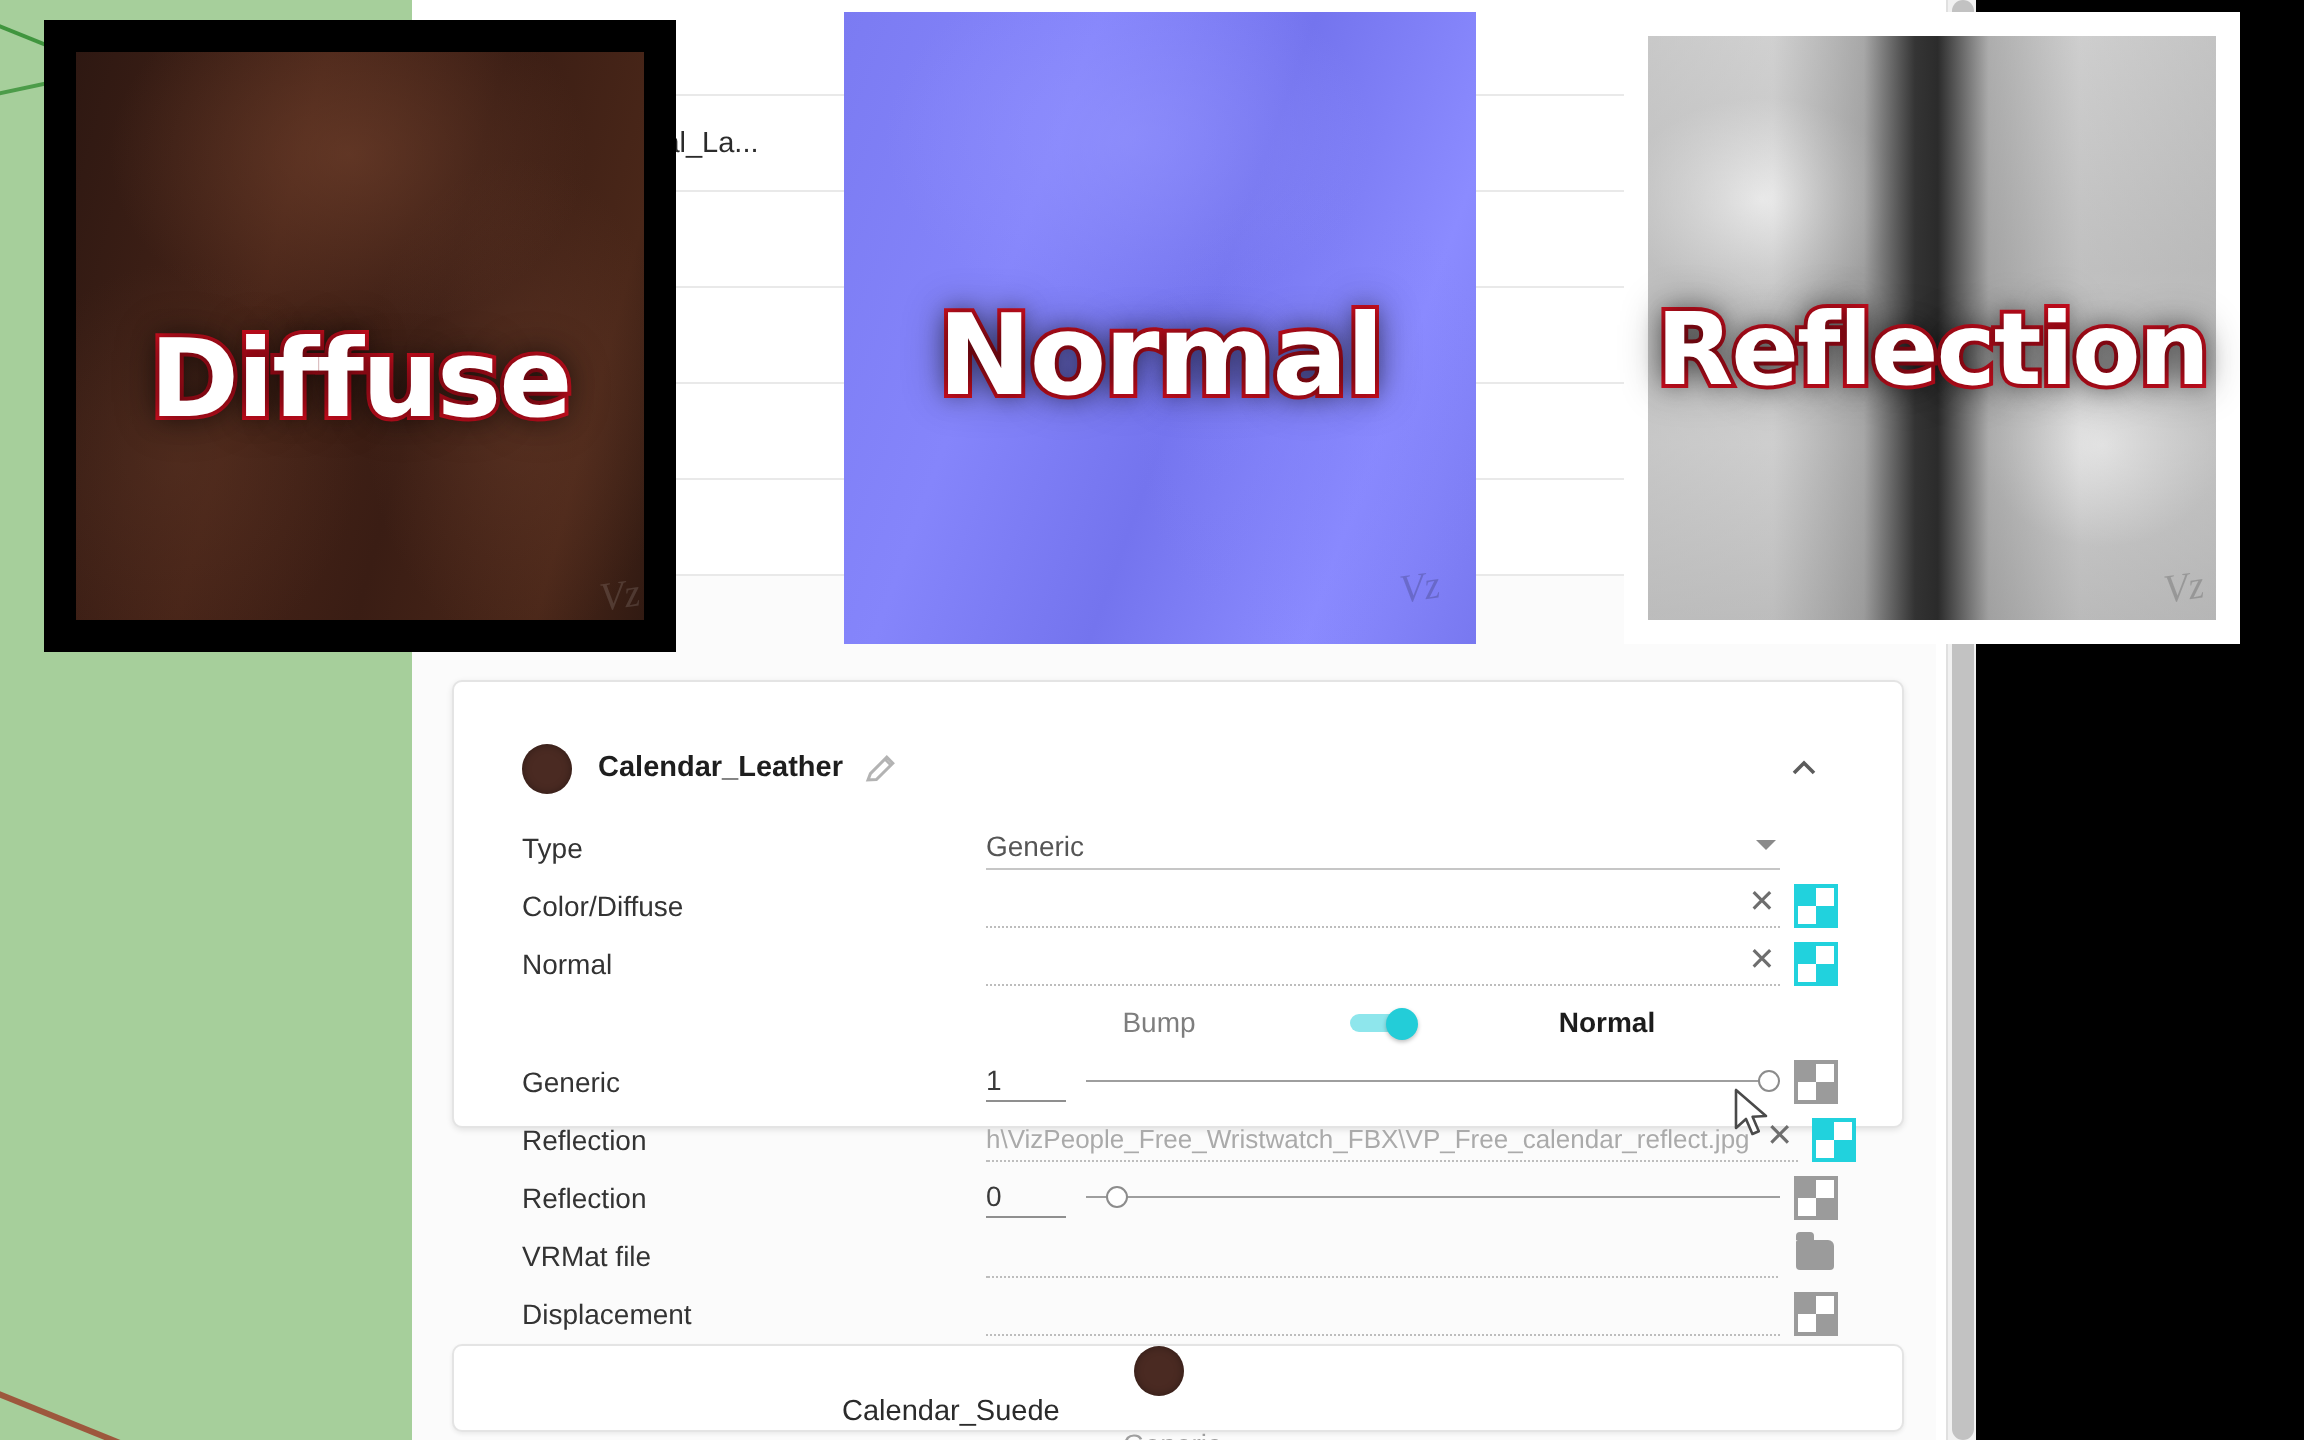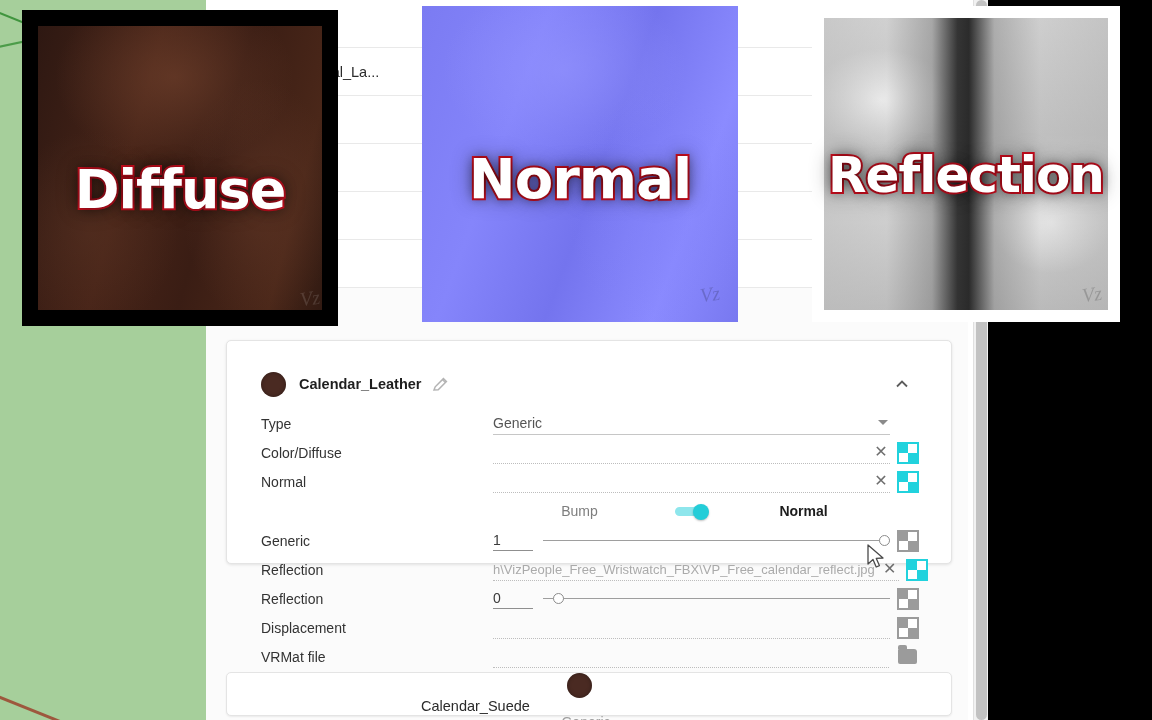--- a/index.html
+++ b/index.html
@@ -584,37 +584,37 @@
               <span class="tex-btn tex-off">
                   <i></i>
                   <i></i>
                   <i></i>
                   <i></i>
                 </span>
             </span>
           </div>
 
           <div class="prop-row">
+            <span class="prop-label">VRMat file</span>
+            <span class="prop-field">
+              <span class="blank-line"></span>
+              <span class="folder-btn"></span>
+            </span>
+          </div>
+
+          <div class="prop-row">
             <span class="prop-label">Displacement</span>
             <span class="prop-field">
               <span class="blank-line"></span>
               <span class="tex-btn tex-off">
                   <i></i>
                   <i></i>
                   <i></i>
                   <i></i>
                 </span>
-            </span>
-          </div>
-
-          <div class="prop-row">
-            <span class="prop-label">VRMat file</span>
-            <span class="prop-field">
-              <span class="blank-line"></span>
-              <span class="folder-btn"></span>
             </span>
           </div>
 
         </div>
       </div>
 
       <div id="bottom-row">
         <span class="swatch" style="background:#4a2a22"></span>
         <span class="mat-name">Calendar_Suede</span>
         <span class="mat-type">Generic</span>

